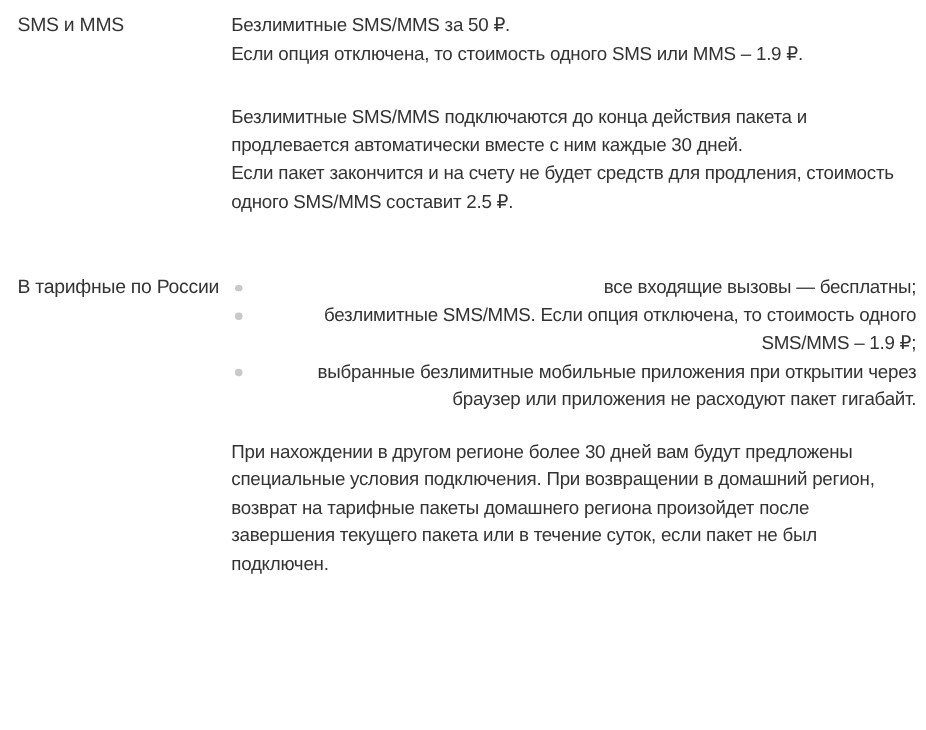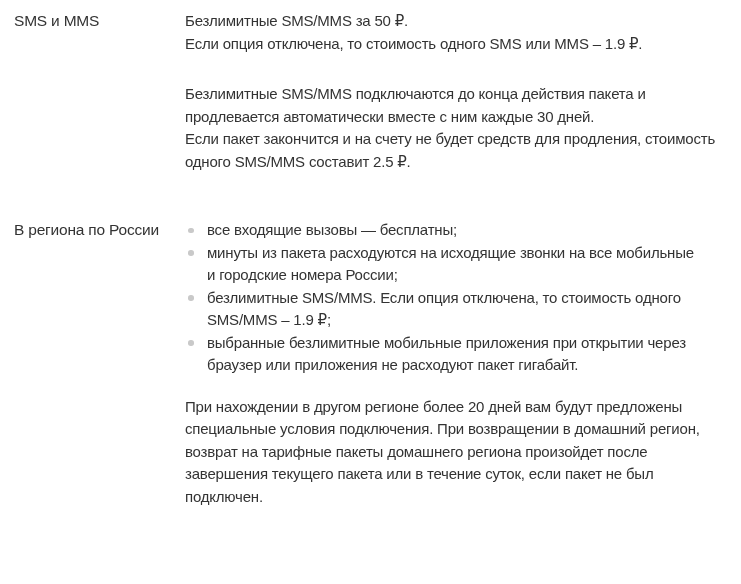--- a/index.html
+++ b/index.html
@@ -50,20 +50,21 @@
     margin: 0;
     white-space: pre-line;
   }
   .para + .para {
     margin-top: 28px;
   }
   ul.bullets {
     list-style: none;
     margin: 0 0 19px 0;
     padding: 0;
+    text-align: right;
   }
   ul.bullets li {
     position: relative;
     padding-left: 22px;
     white-space: pre-line;
   }
   ul.bullets li::before {
     content: "";
     position: absolute;
     left: 3px;
@@ -85,32 +86,30 @@
       <p class="para">Безлимитные SMS/MMS за 50 ₽.
 Если опция отключена, то стоимость одного SMS или MMS – 1.9 ₽.</p>
       <p class="para">Безлимитные SMS/MMS подключаются до конца действия пакета и
 продлевается автоматически вместе с ним каждые 30 дней.
 Если пакет закончится и на счету не будет средств для продления, стоимость
 одного SMS/MMS составит 2.5 ₽.</p>
     </div>
   </section>
 
   <section class="row row-2">
-    <h3 class="label">В региона по России</h3>
+    <h3 class="label">В тарифные по России</h3>
     <div class="content">
       <ul class="bullets">
         <li>все входящие вызовы — бесплатны;</li>
-        <li>минуты из пакета расходуются на исходящие звонки на все мобильные
-и городские номера России;</li>
         <li>безлимитные SMS/MMS. Если опция отключена, то стоимость одного
 SMS/MMS – 1.9 ₽;</li>
         <li>выбранные безлимитные мобильные приложения при открытии через
 браузер или приложения не расходуют пакет гигабайт.</li>
       </ul>
-      <p class="para">При нахождении в другом регионе более 20 дней вам будут предложены
+      <p class="para">При нахождении в другом регионе более 30 дней вам будут предложены
 специальные условия подключения. При возвращении в домашний регион,
 возврат на тарифные пакеты домашнего региона произойдет после
 завершения текущего пакета или в течение суток, если пакет не был
 подключен.</p>
     </div>
   </section>
 
 </main>
 
 </body></html>

